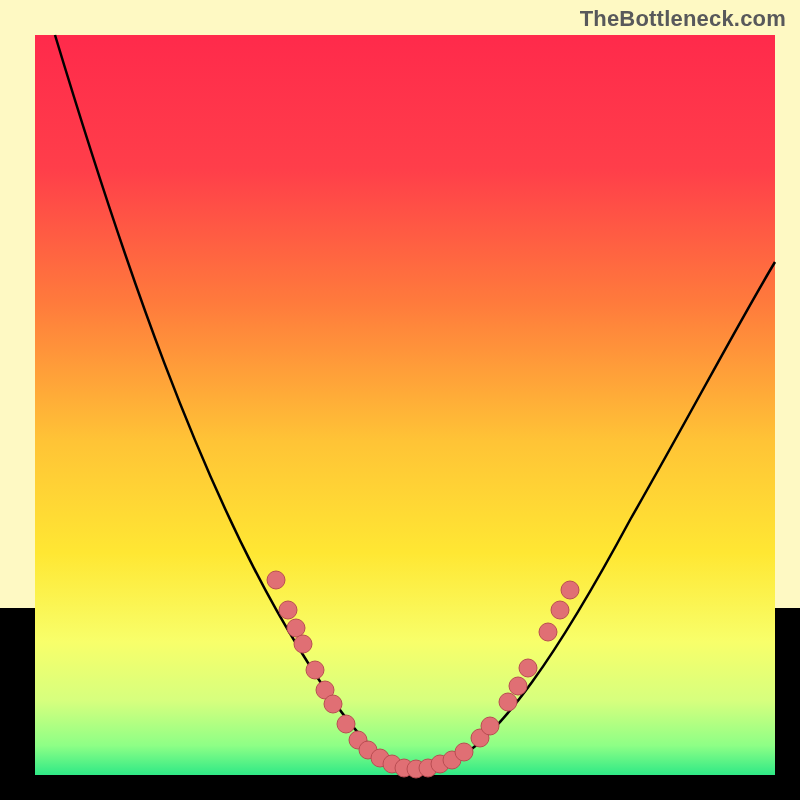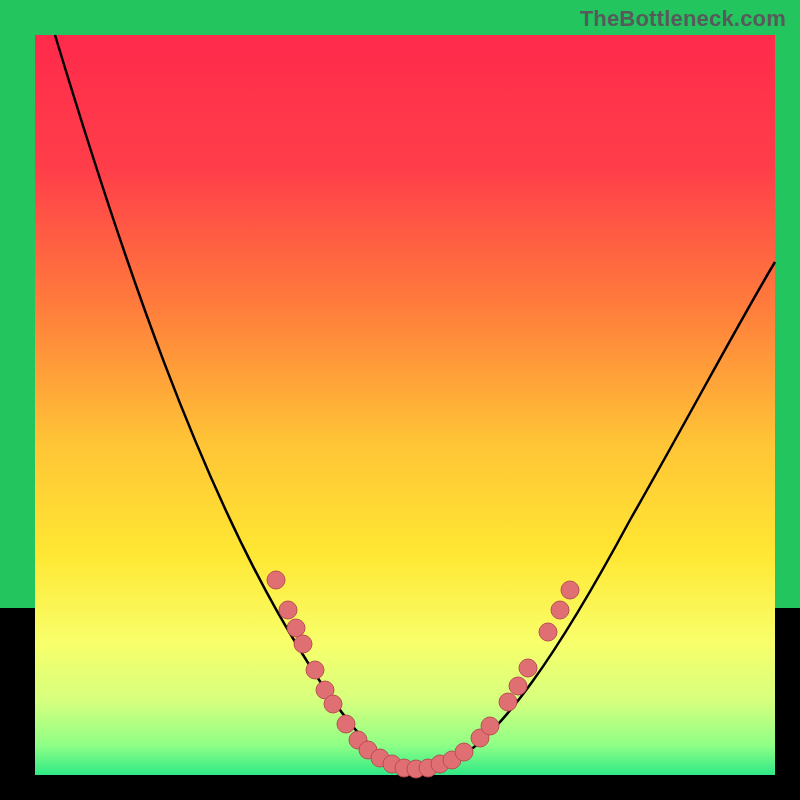--- a/index.html
+++ b/index.html
@@ -9,21 +9,21 @@
     height: 800px;
     background: #000;
     overflow: hidden;
   }
   .frame {
     position: absolute;
     left: 0;
     top: 0;
     width: 800px;
     height: 608px;
-    background: #22c55e;
+    background: #fef9c3;
   }
   .watermark {
     position: absolute;
     top: 6px;
     right: 14px;
     font-family: Arial, Helvetica, sans-serif;
     font-size: 22px;
     font-weight: 600;
     color: #58595b;
     letter-spacing: 0.2px;

